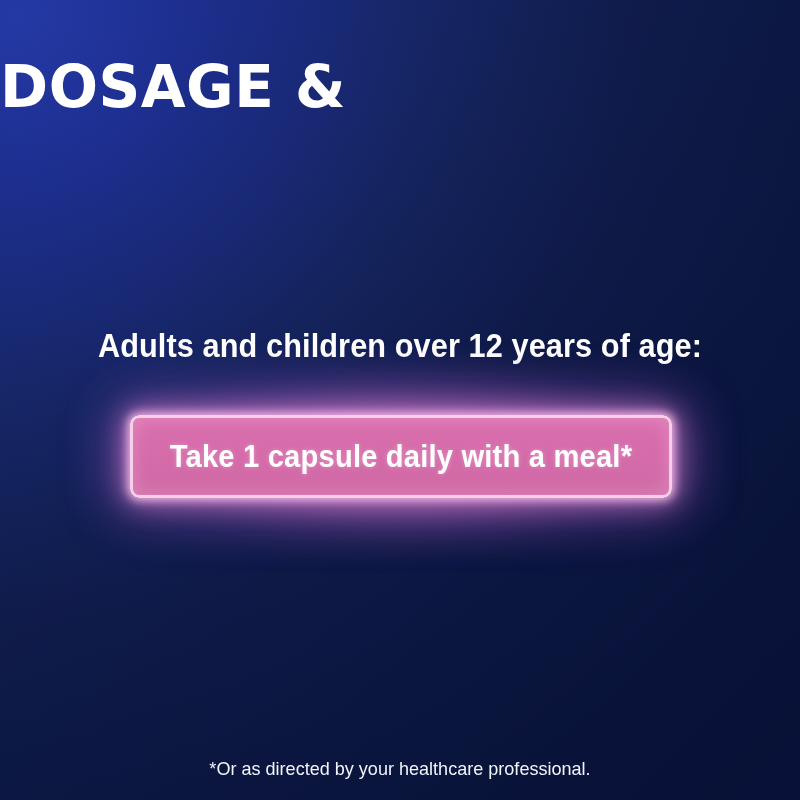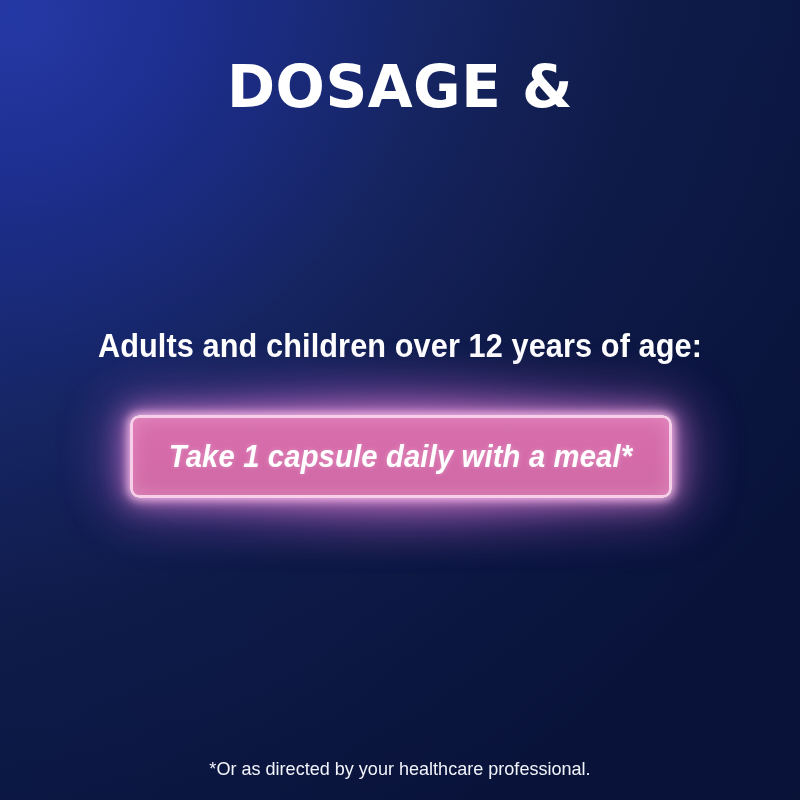--- a/index.html
+++ b/index.html
@@ -33,21 +33,21 @@
     background: linear-gradient(135deg, rgba(40,64,190,0.22) 0%, rgba(10,20,62,0.0) 38%, rgba(6,12,44,0.45) 100%);
     pointer-events: none;
   }
 
   
   #title-block {
     position: absolute;
     left: 0;
     right: 0;
     top: 56px;
-    text-align: center;
+    text-align: left;
     color: #ffffff;
   }
 
   .title-line {
     font-family: "DejaVu Sans", sans-serif;
     font-weight: 700;
     font-size: 58px;
     line-height: 62px;
     letter-spacing: 0.5px;
     color: #ffffff;
@@ -107,21 +107,20 @@
     border-radius: 9px;
     background: linear-gradient(180deg, #d96fae 0%, #d56ba9 52%, #cf6aa6 100%);
     box-shadow:
       0 0 10px 2px rgba(250,190,235,0.95),
       0 0 26px 6px rgba(232,140,215,0.62),
       0 0 54px 16px rgba(190,100,205,0.40),
       inset 0 0 18px rgba(255,210,240,0.30);
     display: flex;
     align-items: center;
     justify-content: center;
-    font-style: italic;
   }
 
   #callout-text {
     font-family: "Liberation Sans Narrow", "Liberation Sans", sans-serif;
     font-weight: 700;
     font-size: 31px;
     line-height: 34px;
     letter-spacing: 0.2px;
     color: #ffffff;
     transform: scaleX(0.94);

